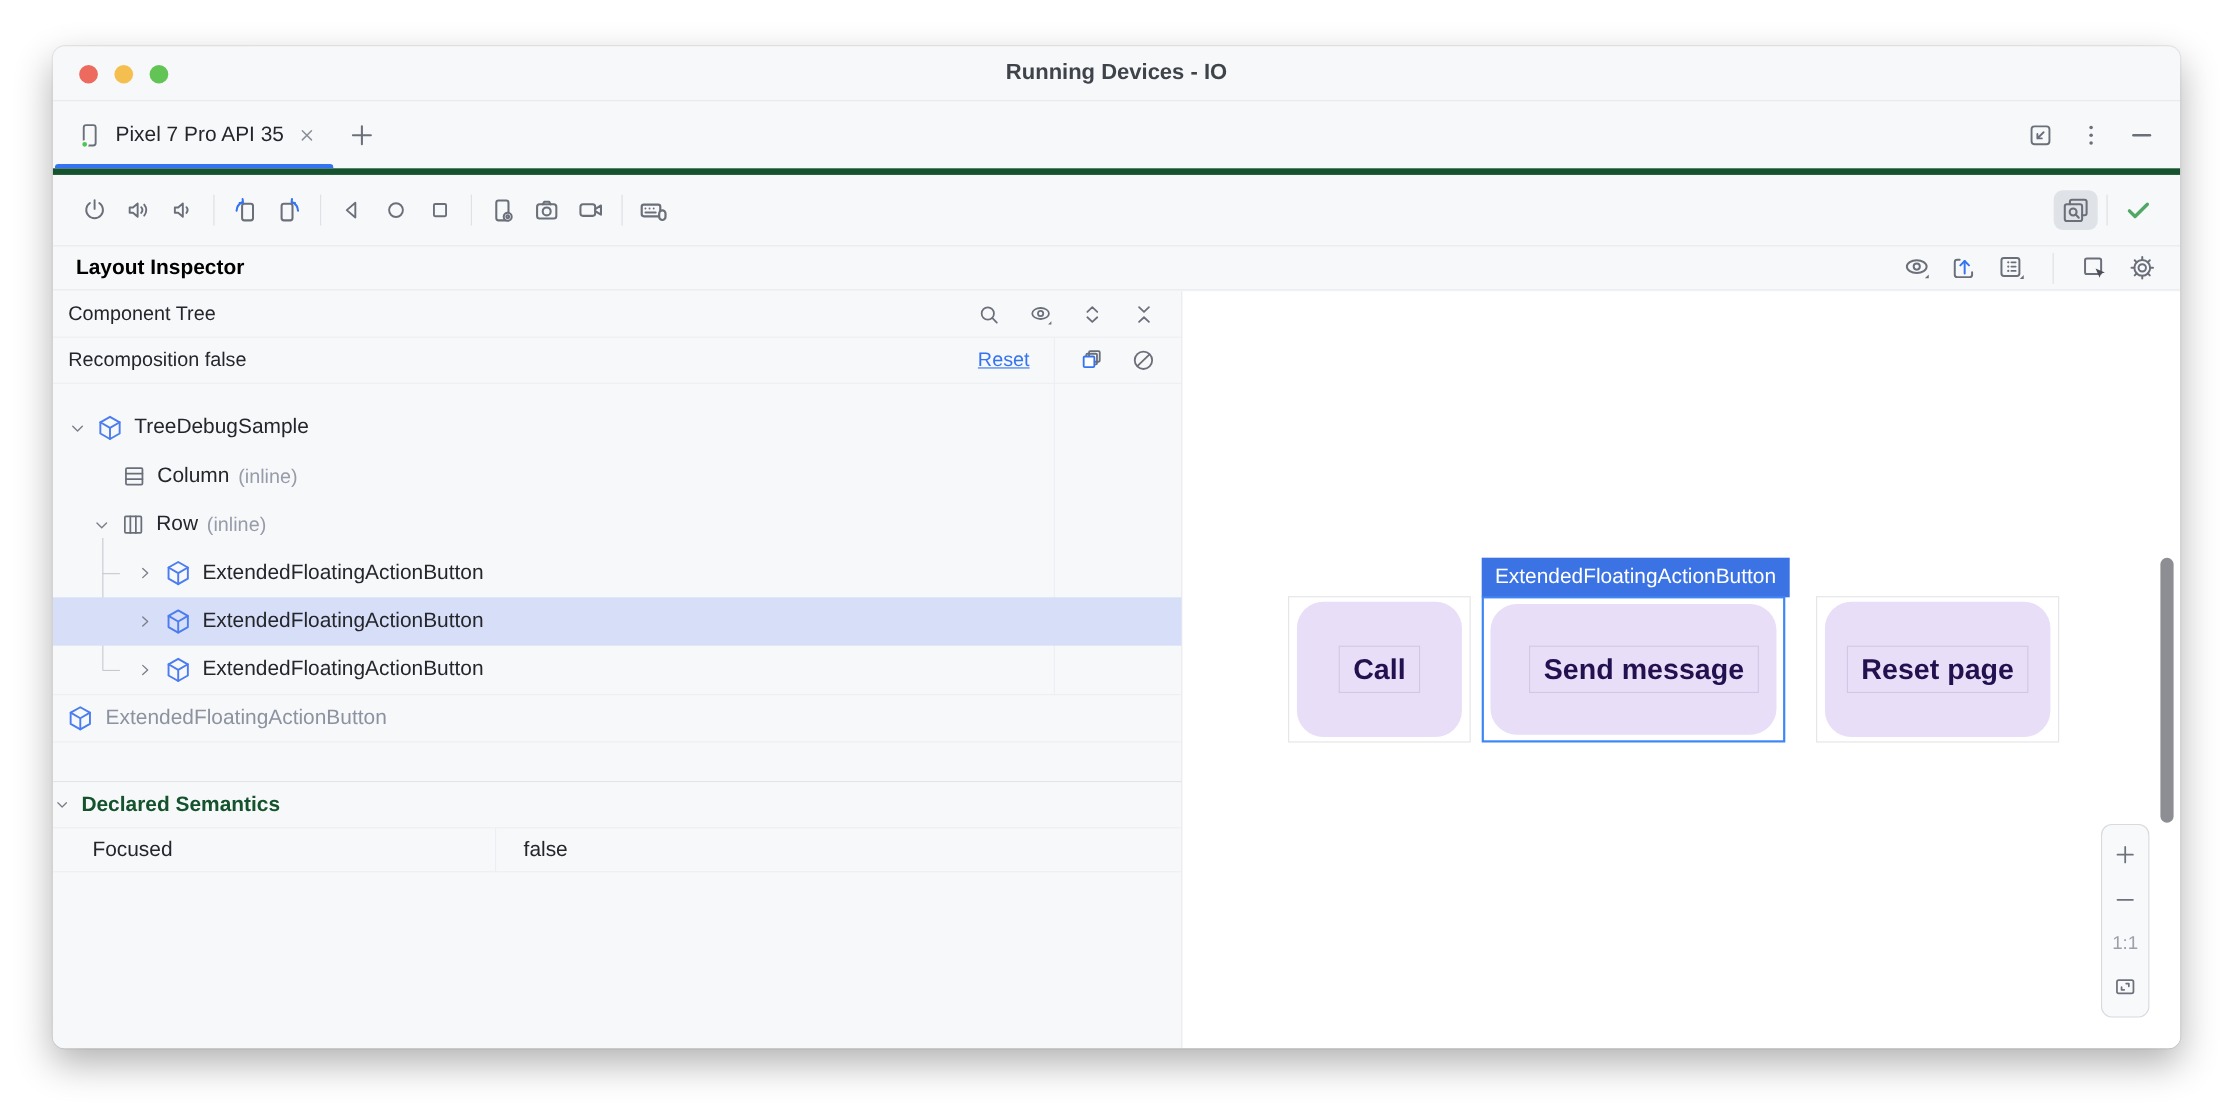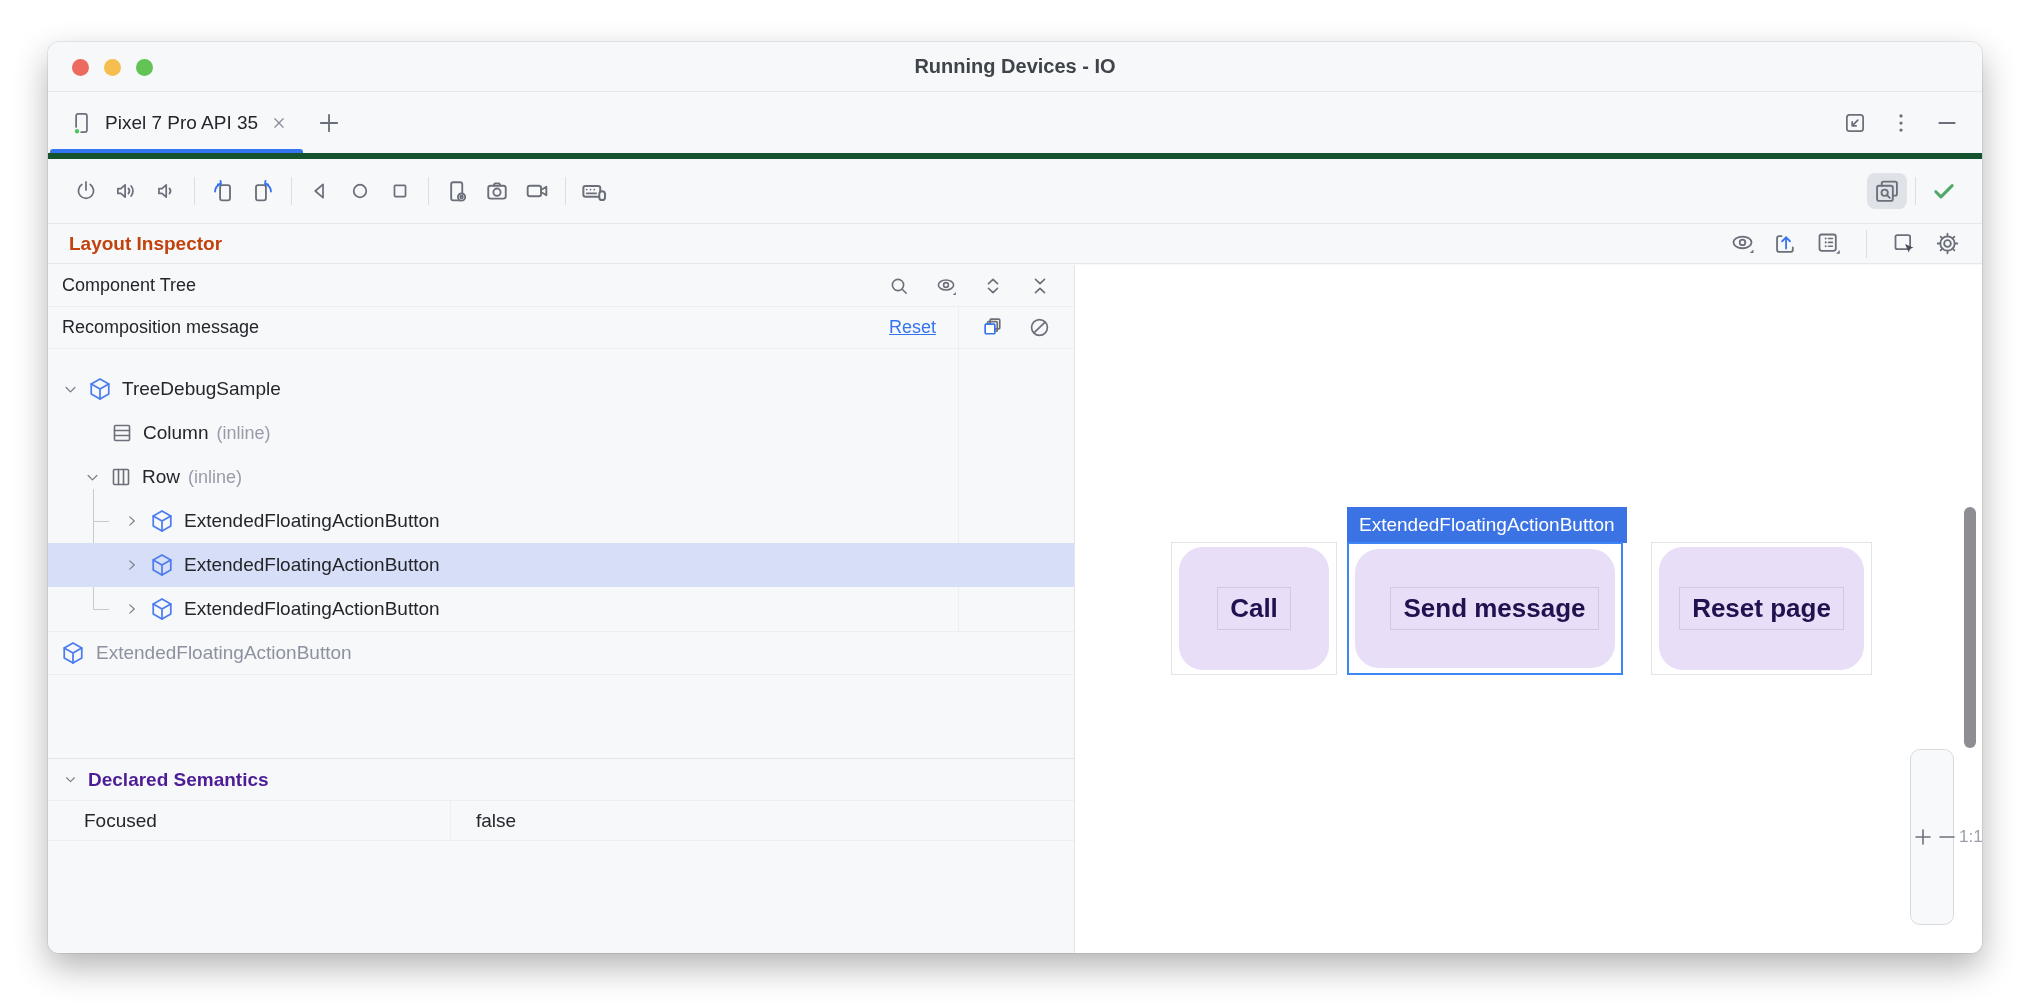--- a/index.html
+++ b/index.html
@@ -31,21 +31,21 @@
   
   .dev-toolbar { height:65px; display:flex; align-items:center; padding:0 18px; border-bottom:1px solid #e7e8eb; }
   .tbtn { width:40px; height:36px; display:flex; align-items:center; justify-content:center; border-radius:8px; }
   .tb-sep { width:1px; height:28px; background:#dcdee3; margin:0 8px; }
   .tb-right { margin-left:auto; display:flex; align-items:center; }
   .tbtn.active { background:#dfe2e7; }
   .check svg { stroke:#4FA865; stroke-width:2.6; }
 
   
   .li-header { height:40px; display:flex; align-items:center; padding:0 21px; border-bottom:1px solid #e7e8eb; }
-  .li-title { font-size:19px; font-weight:bold; color:#c2410c;text-align:center; }
+  .li-title { font-size:19px; font-weight:bold; color:#000000;text-align:center; }
   .li-icons { margin-left:auto; display:flex; align-items:center; gap:16px; }
 
   
   .content { position:absolute; top:223px; bottom:0; left:0; right:0; display:flex; }
   .left-panel { width:1027px; border-right:1px solid #e3e4e8; background:#f7f8fa; position:relative; }
   .preview { flex:1; background:#ffffff; position:relative; }
 
   
   .ct-header { height:42px; display:flex; align-items:center; padding:0 22px 0 14px; border-bottom:1px solid #eceef1; font-size:18px; color:#23262b; }
   .ct-icons { margin-left:auto; display:flex; align-items:center; gap:23px; }
@@ -62,40 +62,40 @@
   .suffix { color:#989caa; margin-left:8px; font-size:18px; }
   .ind1 { padding-left:12px; } .ind2 { padding-left:62px; } .ind3 { padding-left:34px; } .ind4 { padding-left:74px; }
   .guide-v { position:absolute; left:45px; top:140px; height:120px; width:1px; background:#c6c9d0; }
   .guide-h { position:absolute; left:45px; width:16px; height:1px; background:#c6c9d0; }
 
   
   .attr-header { height:43px; display:flex; align-items:center; padding:0 22px 0 14px; border-top:1px solid #eceef1; font-size:18px; color:#23262b; }
   .attr-header .icon { margin-left:auto; }
   .attr-comp { height:44px; display:flex; align-items:center; gap:10px; padding-left:12px; border-top:1px solid #eceef1; border-bottom:1px solid #eceef1; font-size:19px; color:#8d92a0; }
   .attr-gap { height:35px; }
-  .ds-header { height:42px; display:flex; align-items:center; gap:9px; padding-left:14px; border-top:1px solid #e2e4e8; font-size:19px; font-weight:bold; color:#4c1d95;margin-top:48px; }
+  .ds-header { height:42px; display:flex; align-items:center; gap:9px; border-top:1px solid #e2e4e8; font-size:19px; font-weight:bold; color:#14532d; }
   .ds-header svg { stroke:#7a7e88; }
   .ds-row { height:41px; border-top:1px solid #eceef1; border-bottom:1px solid #eceef1; display:flex; align-items:center; font-size:19px; color:#24262b; position:relative; }
   .ds-key { padding-left:36px; width:402px; }
   .ds-vline { position:absolute; left:402px; top:0; bottom:0; width:1px; background:#eceef1; }
   .ds-val { padding-left:26px; }
 
   
   .sel-label { position:absolute; left:272px; top:242px; height:36px; background:#3B73E4; color:#ffffff;
                font-size:19px; display:flex; align-items:center; padding:0 12px; white-space:nowrap; }
   .sel-outline { position:absolute; left:272px; top:277px; width:276px; height:133px; border:2px solid #3E85F6; }
   .frame { position:absolute; border:1px solid #e4e4e8; }
   .fab { position:absolute; background:#E8DEF8; border-radius:24px; display:flex; align-items:center; justify-content:center; cursor:pointer; }
   .fab .fab-text { color:#22104F; font-weight:bold; font-size:26px; border:1px solid rgba(160,150,190,.30); padding:5px 12px; white-space:nowrap; }
   .fab-call { left:104px; top:282px; width:150px; height:123px; }
   .fab-send { left:280px; top:284px; width:260px; height:119px;padding-left:19px; }
   .fab-exit { left:584px; top:282px; width:205px; height:123px; }
 
   .zoomctl { position:absolute; right:28px; top:484px; width:44px; height:176px; background:rgba(247,248,250,.92);
-             border:1px solid #d8dade; border-radius:10px; display:flex; flex-direction:row; align-items:center; justify-content:space-around; padding:6px 0; }
+             border:1px solid #d8dade; border-radius:10px; display:flex; flex-direction:column; align-items:center; justify-content:space-around; padding:6px 0; }
   .zoomctl .icon svg { stroke:#6d717c; }
   .ratio { font-size:17px; color:#9ba0ab; }
   .scroll-thumb { position:absolute; right:6px; top:242px; width:12px; height:241px; background:#8c8e94; border-radius:6px; }
 
   .blue-stroke { stroke:#3574F0 !important; }
 </style>
 </head>
 <body>
 
 <div class="stage">
@@ -355,21 +355,21 @@
             <span class="icon">
               <svg width="24" height="24" viewBox="0 0 24 24">
                   <path d="M7.5 5.3L12 9.6l4.5-4.3"></path>
                   <path d="M7.5 18.7L12 14.4l4.5 4.3"></path>
                 </svg>
               </span>
           </div>
         </div>
 
         <div class="recomp">
-          <span>Recomposition message</span>
+          <span>Recomposition false</span>
           <a class="reset-link">Reset</a>
           <div class="recomp-icons">
             <span class="icon">
               <svg width="25" height="25" viewBox="0 0 24 24">
                   <rect x="8.7" y="4" width="9.3" height="9.3" rx="1"></rect>
                   <rect x="6.3" y="6.3" width="9.3" height="9.3" rx="1"></rect>
                   <rect x="4" y="8.7" width="9.3" height="9.3" rx="1" fill="#fff" class="blue-stroke"></rect>
                 </svg>
               </span>
             <span class="icon">

